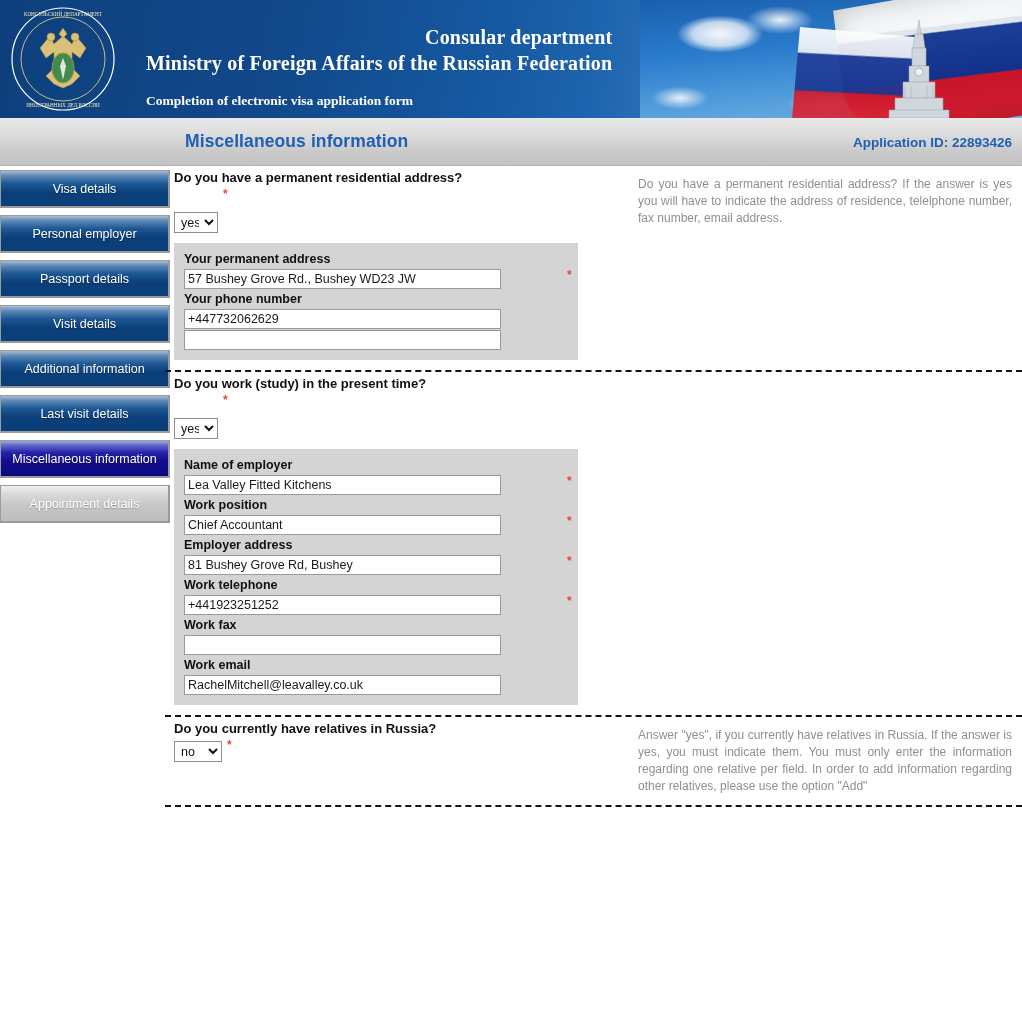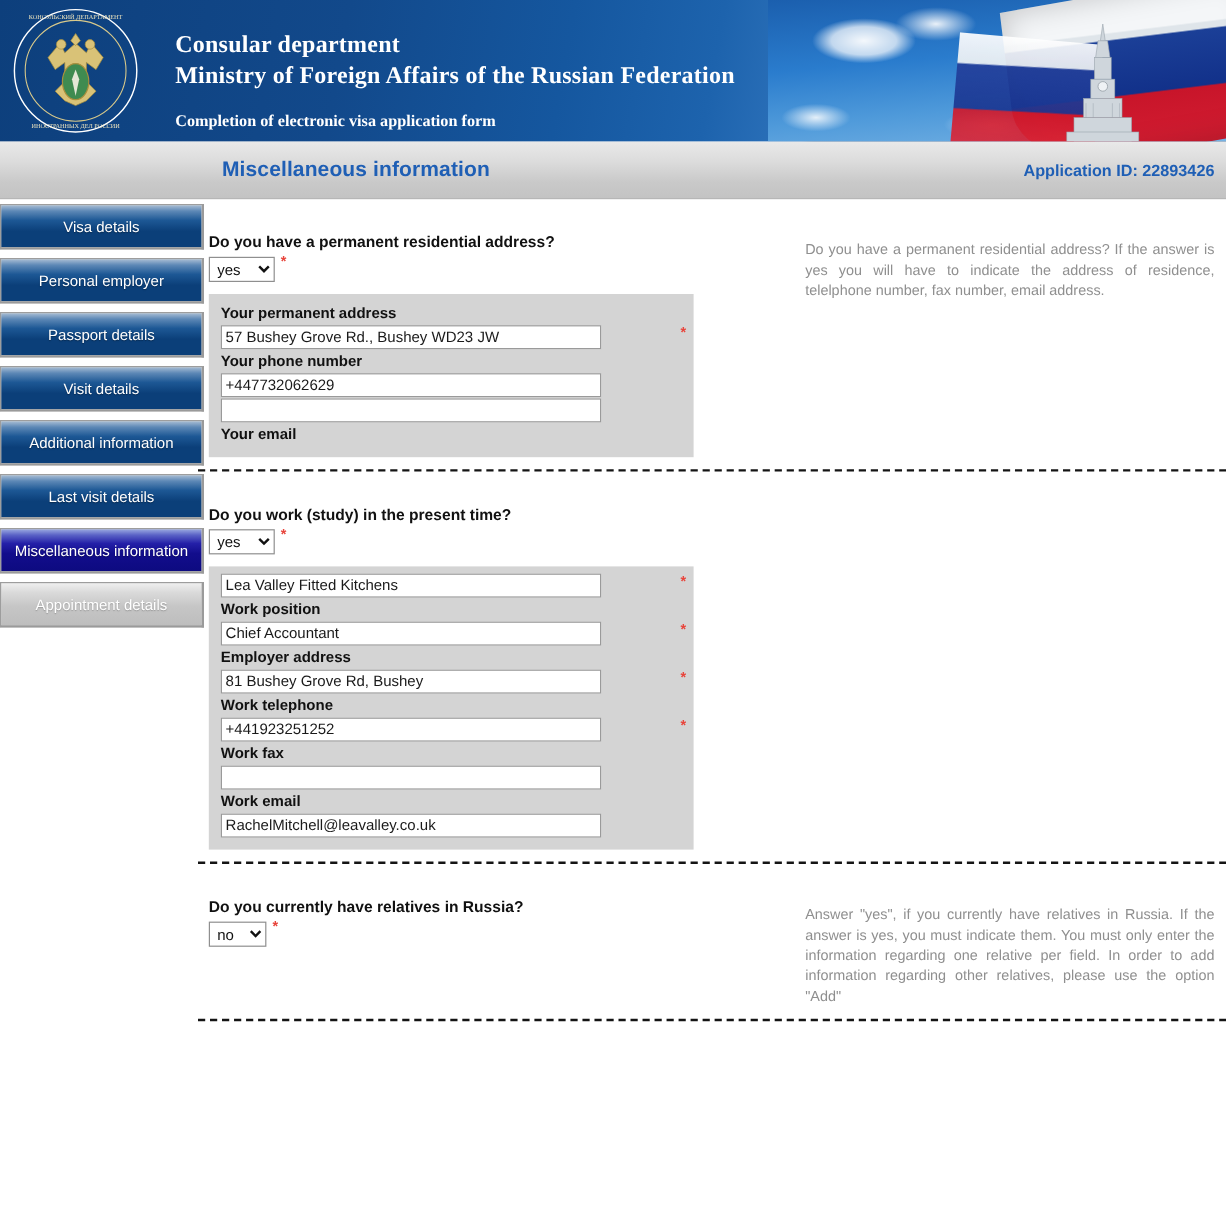--- a/index.html
+++ b/index.html
@@ -70,20 +70,21 @@
     position: absolute;
     left: 146px; top: 24px;
     color: #ffffff;
     font-family: "Liberation Serif", serif;
   }
   .banner-line1 {
     font-size: 20px;
     font-weight: bold;
     line-height: 26px;
     letter-spacing: .2px;
+    text-align: right;
   }
   .banner-line2 {
     font-size: 20px;
     font-weight: bold;
     line-height: 27px;
     letter-spacing: .2px;
   }
   .banner-line3 {
     font-size: 13.5px;
     font-weight: bold;
@@ -165,22 +166,21 @@
 
   
   .form-area {
     position: absolute;
     left: 165px; top: 0;
     width: 857px;
   }
   .section {
     position: relative;
     display: flex;
-    padding: 24px 0 10px 0;
-    gap: 33px;
+    padding: 0 0 10px 0;
   }
   .section.dashed-top {
     border-top: 2px dashed #141414;
   }
   .section.dashed-both {
     border-top: 2px dashed #141414;
     border-bottom: 2px dashed #141414;
   }
   .sec-left {
     width: 435px;
@@ -213,21 +213,21 @@
   select.yn {
     font-family: "Liberation Sans", sans-serif;
     font-size: 12.5px;
     padding: 1px 2px;
     border: 1px solid #8f8f8f;
     background: #ffffff;
     color: #111;
     height: 21px;
     box-sizing: border-box;
   }
-  select.w-yes { width: 55px; }
+  select.w-yes { width: 44px; margin-top: 22px; }
   select.w-no  { width: 48px; }
   .req {
     color: #e8453c;
     font-size: 12px;
     line-height: 10px;
     margin-left: 5px;
     margin-top: -1px;
     font-weight: bold;
   }
   .field-box {
@@ -382,39 +382,39 @@
 
           <div class="flabel">Your phone number</div>
           <div class="finput-wrap">
             <input class="ftext" type="text" value="+447732062629" style="">
           </div>
 
           <div class="finput-wrap">
             <input class="ftext" type="text" value="" style="">
           </div>
 
-          <div class="flabel">Your email</div>
         </div>
       </div>
       <div class="sec-right">
         <div class="hint">Do you have a permanent residential address? If the answer is yes you will have to indicate the address of residence, telelphone number, fax number, email address.</div>
       </div>
     </div>
 
     <div class="section dashed-top">
       <div class="sec-left">
         <div class="question">Do you work (study) in the present time?</div>
         <div class="select-row">
           <select class="yn w-yes">
             <option>yes</option>
           </select>
           <span class="req">*</span>
         </div>
 
         <div class="field-box">
+          <div class="flabel">Name of employer</div>
           <div class="finput-wrap">
             <input class="ftext" type="text" value="Lea Valley Fitted Kitchens" style="">
             <span class="req-side">*</span>
           </div>
 
           <div class="flabel">Work position</div>
           <div class="finput-wrap">
             <input class="ftext" type="text" value="Chief Accountant" style="">
             <span class="req-side">*</span>
           </div>

